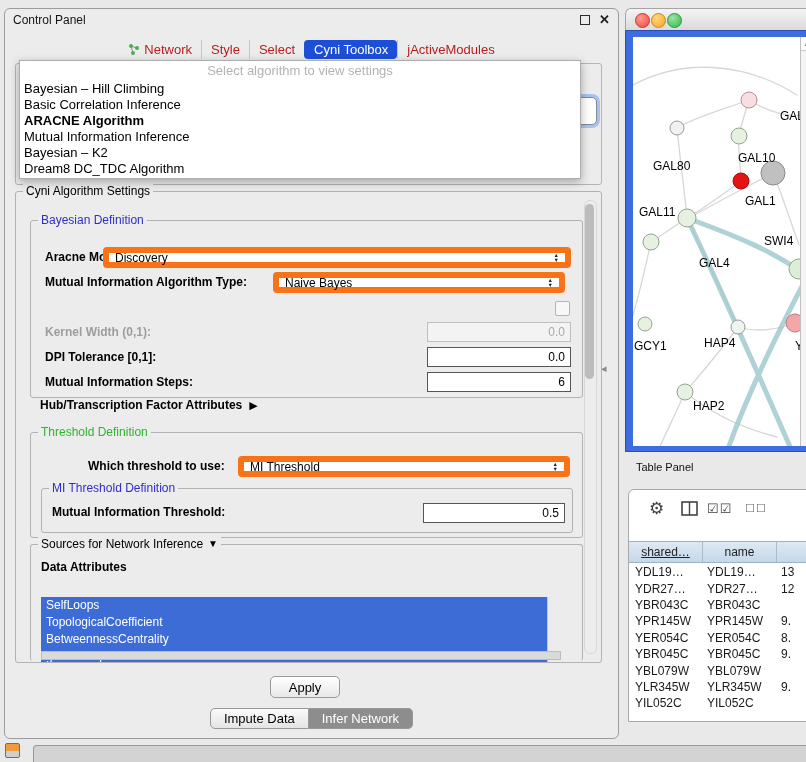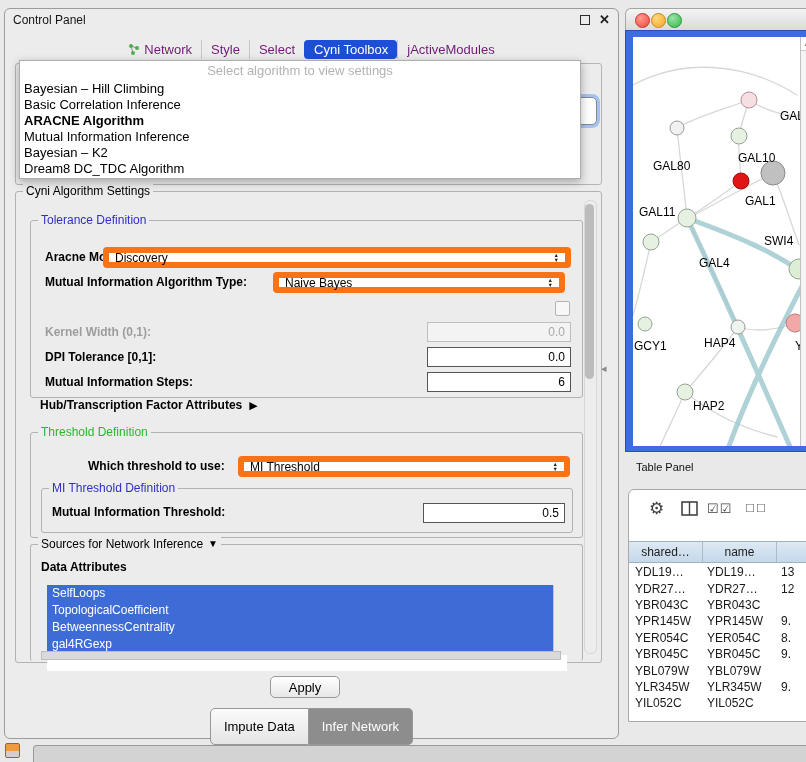--- a/index.html
+++ b/index.html
@@ -7,21 +7,21 @@
           font-family:"Liberation Sans",sans-serif;color:#000;}
   
   .cpanel{position:absolute;left:4px;top:8px;width:613px;height:729px;background:#ececec;
           border:1px solid #9c9c9c;border-radius:6px;}
   .titlebar{position:absolute;left:0;top:0;right:0;height:22px;font-size:12px;line-height:22px;padding-left:8px;color:#151515;}
   .winbtns{position:absolute;right:8px;top:0;height:22px;display:flex;gap:9px;align-items:center;}
   .floatbtn{width:8px;height:8px;border:1.5px solid #2e2e2e;display:inline-block;}
   .closebtn{font-weight:bold;font-size:13px;color:#1d1d1d;line-height:12px;}
   
   .tabbar{position:absolute;top:29px;left:0;right:0;height:22px;display:flex;justify-content:center;align-items:center;font-size:13px;}
-  .tab{padding:2px 9px;display:flex;align-items:center;gap:4px;border-left:1px solid #c6c6c6;white-space:nowrap;color:#701a75;}
+  .tab{padding:2px 9px;display:flex;align-items:center;gap:4px;border-left:1px solid #c6c6c6;white-space:nowrap;color:#b91c1c;}
   .tab:first-child{border-left:none;}
   .tab.active{background:#1d4ed8;color:#fff;border-radius:4px;border-left-color:transparent;}
   
   .fraggroup{position:absolute;left:10px;top:54px;width:585px;height:120px;border:1px solid #b5b5b5;border-radius:3px;}
   .fragcombo{position:absolute;left:474px;top:88px;width:116px;height:26px;background:#fff;border:1px solid #8a8a8a;
              border-radius:5px;box-shadow:0 0 0 3px rgba(110,160,245,.55);}
   
   .popup{position:absolute;left:14px;top:51px;width:560px;height:117px;background:#fff;border:1px solid #adadad;
          box-shadow:0 3px 9px rgba(0,0,0,.3);z-index:20;font-size:13px;}
   .popup-header{text-align:center;color:#b3b3b3;height:20px;line-height:20px;}
@@ -40,21 +40,21 @@
   .tf{position:absolute;background:#fff;border:1px solid #555;font-size:12px;text-align:right;padding:0 5px;
       height:20px;line-height:18px;box-sizing:border-box;}
   .tf.dis{border-color:#bfbfbf;color:#a8a8a8;background:#f3f3f3;}
   .cb{position:absolute;width:13px;height:13px;background:#f7f7f7;border:1px solid #b4b4b4;border-radius:2px;}
   .vscroll{position:absolute;right:4px;top:8px;width:11px;height:452px;background:#ededed;border:1px solid #d8d8d8;border-radius:6px;}
   .vthumb{position:absolute;left:0px;top:3px;width:9px;height:175px;background:#bcbcbc;border-radius:5px;}
   .litem{height:17px;line-height:17px;background:#3d6cd6;color:#fff;font-size:12px;padding-left:5px;width:507px;box-sizing:border-box;white-space:nowrap;}
   .applybtn{position:absolute;left:265px;top:667px;width:70px;height:22px;background:linear-gradient(#fff,#e7e7e7);
             border:1px solid #999;border-radius:5px;font-size:13px;font-family:inherit;text-align:center;line-height:19px;}
   .bottomtabs{position:absolute;top:699px;left:0;right:0;display:flex;justify-content:center;}
-  .btab{font-size:13px;padding:10px 13px;background:linear-gradient(#fbfbfb,#e4e4e4);border:1px solid #979797;border-left-width:0;white-space:nowrap;}
+  .btab{font-size:13px;padding:2px 13px;background:linear-gradient(#fbfbfb,#e4e4e4);border:1px solid #979797;border-left-width:0;white-space:nowrap;}
   .btab.first{border-left-width:1px;border-radius:5px 0 0 5px;}
   .btab.last{border-radius:0 5px 5px 0;}
   .btab.active{background:#8d8d8d;color:#fff;}
   .splitarrow{position:absolute;left:601px;top:362px;color:#8a8a8a;font-size:11px;}
   
   .netwin{position:absolute;left:625px;top:8px;width:186px;height:444px;}
   .nettitle{position:absolute;left:0;top:0;right:0;height:22px;background:linear-gradient(#f4f4f4,#dadada);
             border:1px solid #a5a5a5;border-bottom:none;border-radius:6px 6px 0 0;box-sizing:border-box;}
   .light{position:absolute;top:4px;width:13px;height:13px;border-radius:50%;}
   .netframe{position:absolute;left:0;top:22px;right:0;bottom:0;background:#3c6cdf;border:1px solid #2a4fb0;box-sizing:border-box;}
@@ -131,21 +131,21 @@
       <div class="popup-item">Dream8 DC_TDC Algorithm</div>
     </div>
 
     <div class="group" style="left:10px;top:182px;width:585px;height:470px;">
       <span class="gt">Cyni Algorithm Settings</span>
       <div class="vscroll">
           <div class="vthumb"></div>
         </div>
 
       <div class="group" style="left:14px;top:28px;width:551px;height:176px;">
-        <span class="gt blue">Tolerance Definition</span>
+        <span class="gt blue">Bayesian Definition</span>
 
         <span class="bl" style="left:14px;top:26px;">Aracne Mode:</span>
         <div class="combo" style="left:72px;top:26px;width:468px;">
           <span>Discovery</span>
           <span class="arr">
               <span>▲</span>
               <span>▼</span>
             </span>
         </div>
 
@@ -193,21 +193,21 @@
           <span class="tf" style="left:381px;top:14px;width:142px;">0.5</span>
         </div>
       </div>
 
       <div class="group" style="left:14px;top:352px;width:551px;height:116px;border-bottom:none;">
         <span class="gt">
           <span>Sources for Network Inference</span>
           <span style="font-size:10px;">▼</span>
         </span>
         <span class="bl" style="left:10px;top:12px;">Data Attributes</span>
-        <div style="position:absolute;left:10px;top:40px;width:520px;height:86px;background:#fff;overflow:hidden;margin-left:6px;">
+        <div style="position:absolute;left:10px;top:52px;width:520px;height:65px;background:#fff;overflow:hidden;">
           <div class="litem">SelfLoops</div>
           <div class="litem">TopologicalCoefficient</div>
           <div class="litem">BetweennessCentrality</div>
           <div class="litem">gal4RGexp</div>
           <div style="position:absolute;right:0;top:0;width:13px;height:70px;background:#ececec;border-left:1px solid #c5c5c5;"></div>
         </div>
         <div style="position:absolute;left:10px;top:106px;width:520px;height:9px;background:#dadada;border:1px solid #bdbdbd;box-sizing:border-box;"></div>
       </div>
     </div>
 
@@ -299,21 +299,21 @@
       <span class="ticon" style="left:20px;font-size:17px;">⚙</span>
       <svg class="ticon" style="left:52px;top:11px;" width="17" height="15" viewBox="0 0 17 15">
         <rect x="1" y="1" width="15" height="13" fill="none" stroke="#444" stroke-width="1.6"></rect>
         <line x1="8.5" y1="1" x2="8.5" y2="14" stroke="#444" stroke-width="1.4"></line>
       </svg>
       <span class="ticon" style="left:78px;top:11px;font-size:13px;letter-spacing:1px;"><span>☑</span><span>☑</span></span>
       <span class="ticon" style="left:116px;top:12px;font-size:11px;letter-spacing:1px;color:#666;"><span>☐</span><span>☐</span></span>
     </div>
 
     <div class="thead">
-      <div class="th" style="width:74px;">shared…</div>
+      <div class="th" style="width:74px;text-decoration:underline;">shared…</div>
       <div class="th" style="width:74px;">name</div>
       <div class="th" style="flex:1;border-right:none;"></div>
     </div>
 
     <div class="tbody">
       <div class="trow">
           <span class="tc1">YDL19…</span>
           <span class="tc2">YDL19…</span>
           <span class="tc3">13</span>
         </div>

